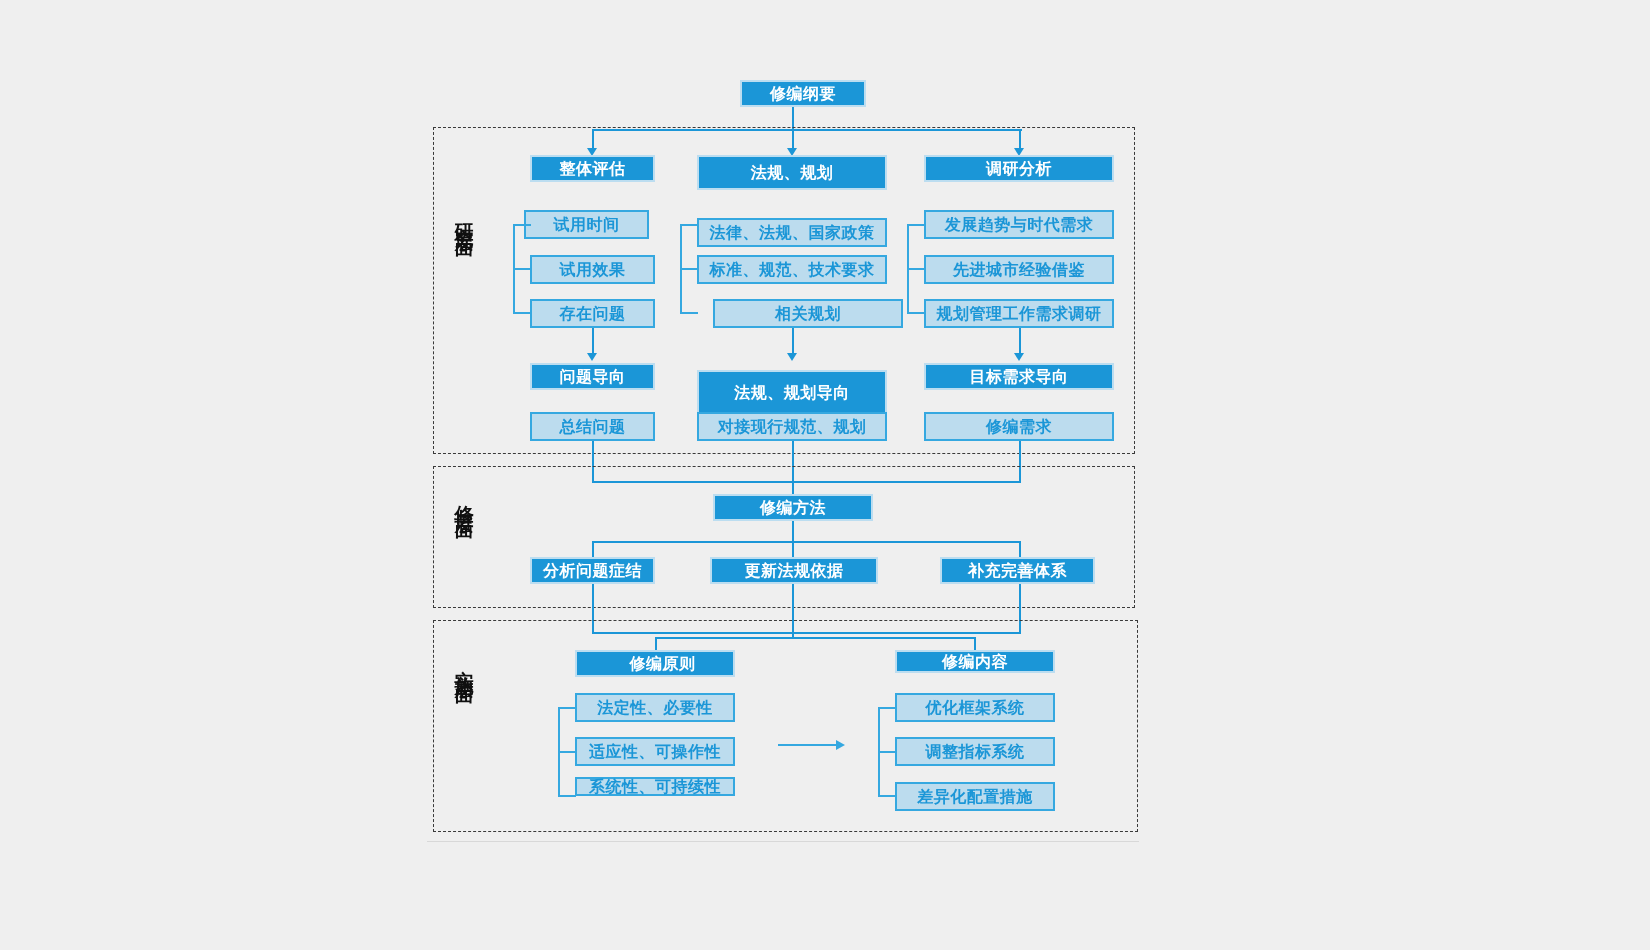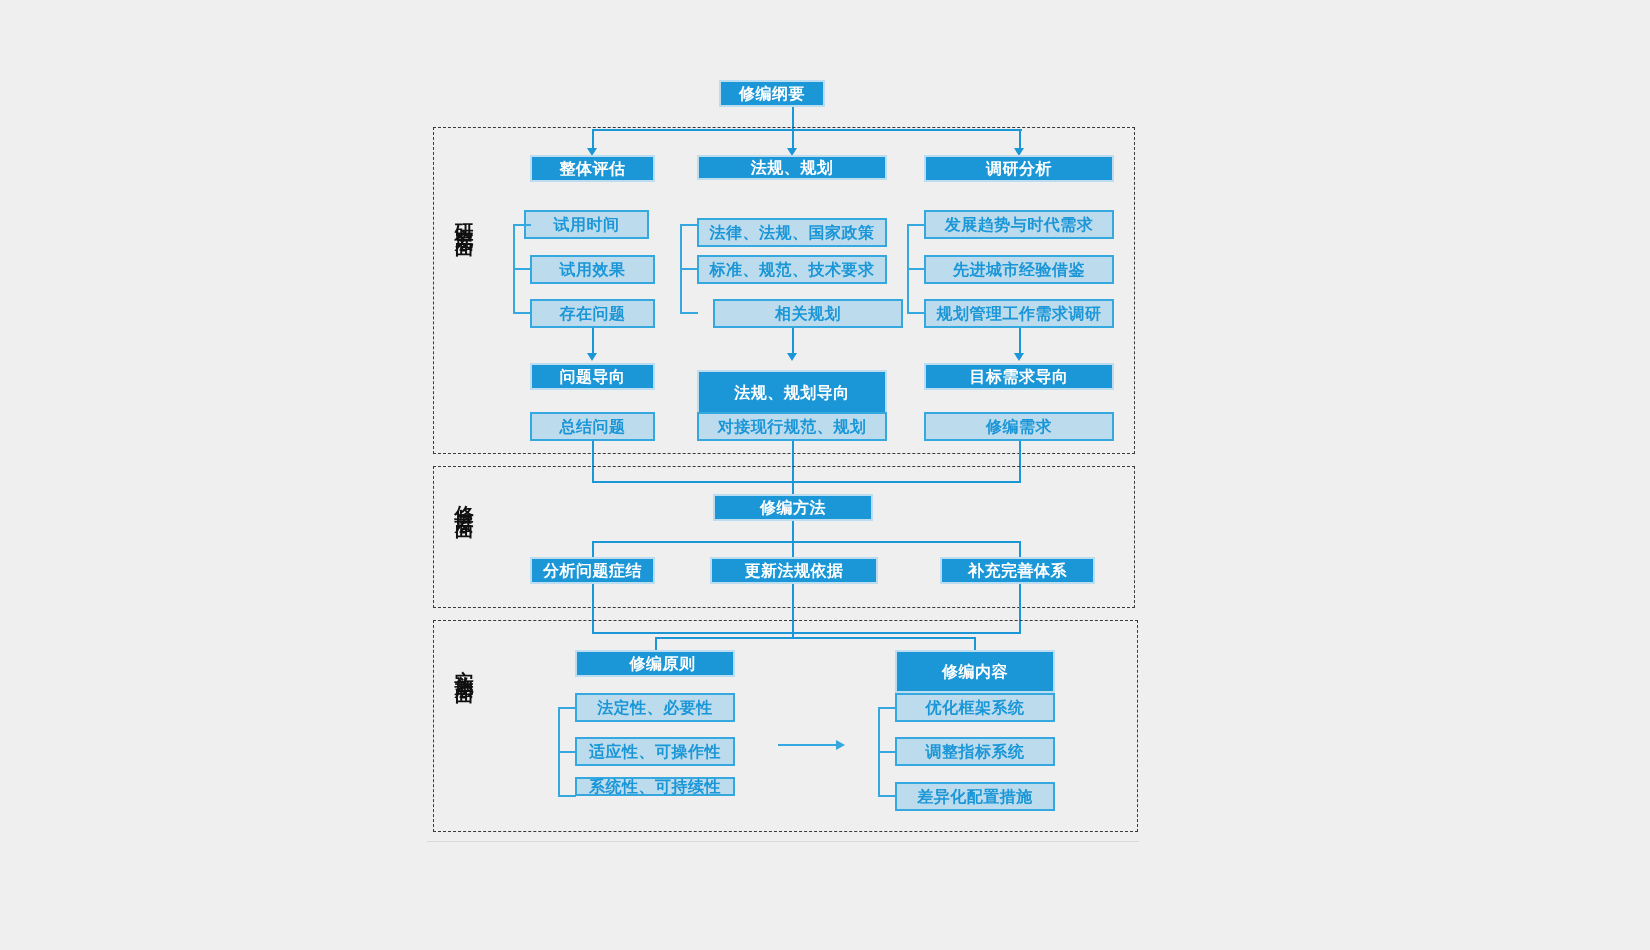--- a/index.html
+++ b/index.html
@@ -81,21 +81,21 @@
   .bracket .bv{position:absolute;left:0;top:0;width:2px;height:100%;background:#35a8e0;}
   .bracket .bh{position:absolute;height:2px;background:#35a8e0;}
 
   .faint-line{position:absolute;background:#d8d8d8;height:1px;}
 </style>
 </head>
 <body>
 
 <div id="stage">
 
-  <div class="box dark" style="left:719px;top:80px;width:106px;height:27px;">修编纲要</div>
+  <div class="box dark" style="left:740px;top:80px;width:126px;height:27px;">修编纲要</div>
 
   <div class="ln v" style="left:792px;top:107px;height:22px;"></div>
 
   <div class="ln h" style="left:592px;top:129px;width:430px;"></div>
 
   <div class="ln v" style="left:592px;top:129px;height:20px;"></div>
   <div class="arw-d" style="left:587px;top:148px;"></div>
   <div class="ln v" style="left:792px;top:129px;height:20px;"></div>
   <div class="arw-d" style="left:787px;top:148px;"></div>
   <div class="ln v" style="left:1019px;top:129px;height:20px;"></div>
@@ -115,21 +115,21 @@
     <div class="bh" style="left:0;top:0;width:18px;"></div>
     <div class="bh" style="left:0;top:44px;width:18px;"></div>
     <div class="bh" style="left:0;top:88px;width:18px;"></div>
   </div>
 
   <div class="ln v" style="left:592px;top:328px;height:26px;"></div>
   <div class="arw-d" style="left:587px;top:353px;"></div>
   <div class="box dark" style="left:530px;top:363px;width:125px;height:27px;">问题导向</div>
   <div class="box light" style="left:530px;top:412px;width:125px;height:29px;">总结问题</div>
 
-  <div class="box dark" style="left:697px;top:155px;width:190px;height:25px;">法规、规划</div>
+  <div class="box dark" style="left:697px;top:155px;width:190px;height:35px;">法规、规划</div>
 
   <div class="box light" style="left:697px;top:218px;width:190px;height:29px;">法律、法规、国家政策</div>
   <div class="box light" style="left:697px;top:255px;width:190px;height:29px;">标准、规范、技术要求</div>
   <div class="box light" style="left:697px;top:299px;width:190px;height:29px;margin-left:16px;">相关规划</div>
 
   <div class="bracket" style="left:680px;top:224px;height:90px;width:18px;">
     <div class="bv"></div>
     <div class="bh" style="left:0;top:0;width:18px;"></div>
     <div class="bh" style="left:0;top:44px;width:18px;"></div>
     <div class="bh" style="left:0;top:88px;width:18px;"></div>
@@ -184,21 +184,21 @@
   <div class="ln h" style="left:592px;top:632px;width:429px;"></div>
 
   <div class="layer" style="left:433px;top:620px;width:705px;height:212px;"></div>
   <div class="layer-label" style="left:455px;top:655px;">实施层面</div>
 
   <div class="ln h" style="left:655px;top:637px;width:320px;"></div>
   <div class="ln v" style="left:655px;top:637px;height:13px;"></div>
   <div class="ln v" style="left:974px;top:637px;height:13px;"></div>
 
   <div class="box dark" style="left:575px;top:650px;width:160px;height:27px;padding-left:15px;">修编原则</div>
-  <div class="box dark" style="left:895px;top:650px;width:160px;height:43px;">修编内容</div>
+  <div class="box dark" style="left:895px;top:650px;width:160px;height:23px;">修编内容</div>
 
   <div class="box light" style="left:575px;top:693px;width:160px;height:29px;">法定性、必要性</div>
   <div class="box light" style="left:575px;top:737px;width:160px;height:29px;">适应性、可操作性</div>
   <div class="box light" style="left:575px;top:777px;width:160px;height:19px;">系统性、可持续性</div>
 
   <div class="bracket" style="left:558px;top:707px;height:90px;width:18px;">
     <div class="bv"></div>
     <div class="bh" style="left:0;top:0;width:18px;"></div>
     <div class="bh" style="left:0;top:44px;width:18px;"></div>
     <div class="bh" style="left:0;top:88px;width:18px;"></div>

